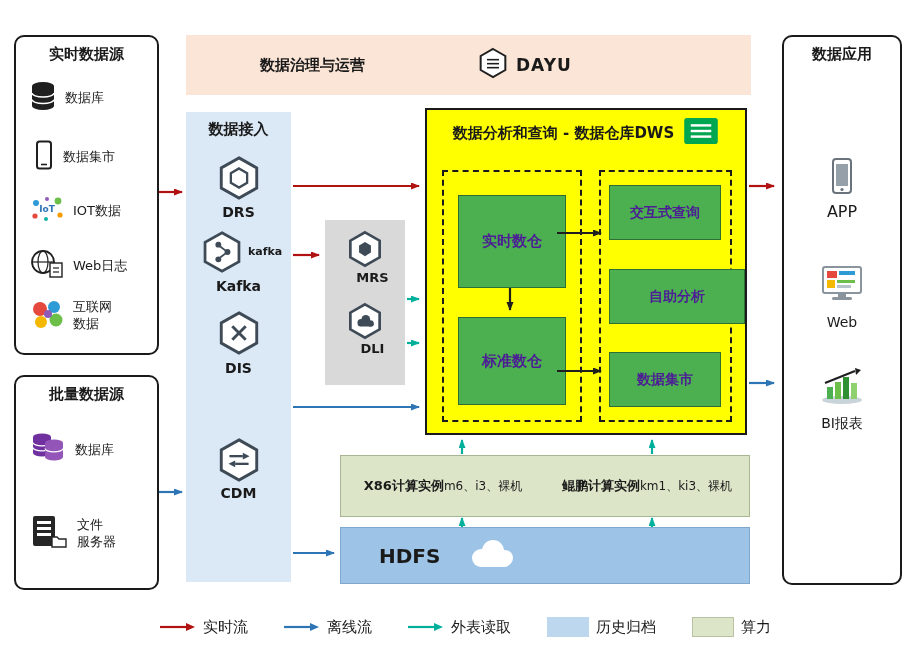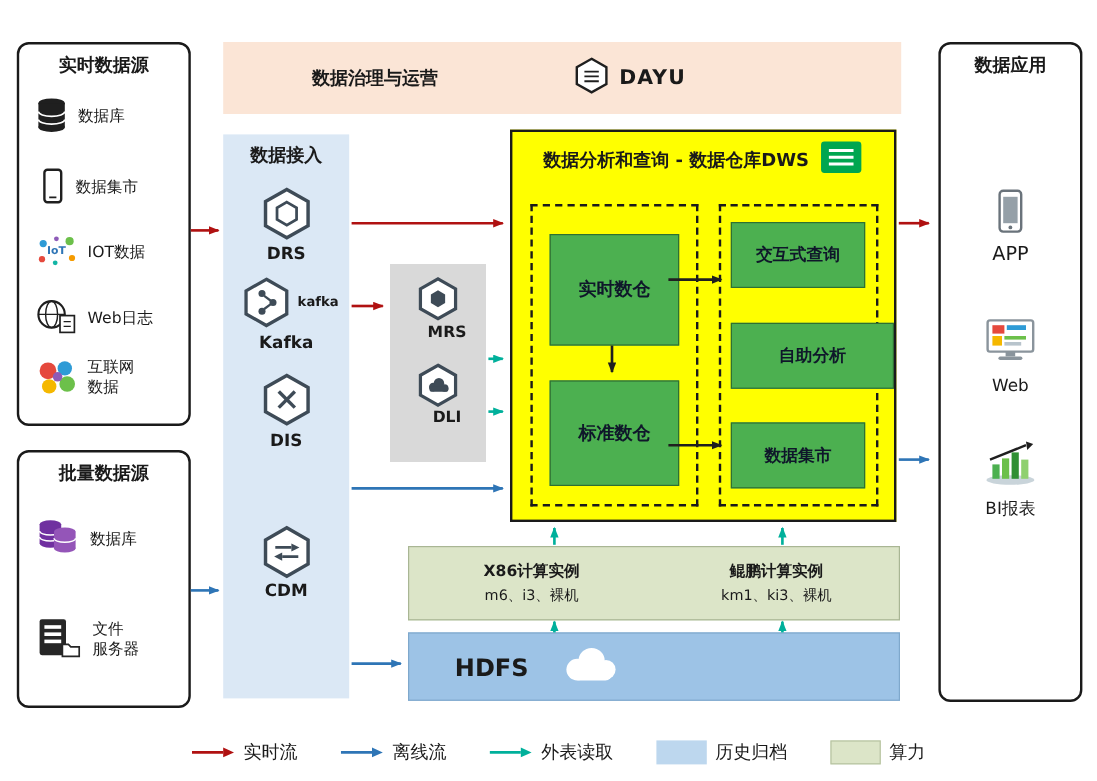--- a/index.html
+++ b/index.html
@@ -20,23 +20,23 @@
   .gov-title { font-size:15px; font-weight:bold; margin-left:74px; }
   .gov-logo { display:flex; align-items:center; gap:7px; margin-left:112px; }
   .gov-logo-text { font-size:17px; font-weight:bold; letter-spacing:1px; }
   .ingest-box { position:absolute; left:186px; top:112px; width:105px; height:470px; background:#dbe8f5; }
   .mid-box { position:absolute; left:325px; top:220px; width:80px; height:165px; background:#d9d9d9; }
   .mid-label { position:absolute; left:0; right:0; text-align:center; font-size:13px; font-weight:bold;padding-left:15px; }
   .dws-box { position:absolute; left:425px; top:108px; width:322px; height:327px; background:#ffff00; border:2.5px solid #1a1a1a; }
   .dws-title-row { position:absolute; left:0; right:0; top:7px; display:flex; align-items:center; justify-content:center; gap:9px; }
   .dws-title { font-size:15px; font-weight:bold; }
   .dashed-wrap { position:absolute; border:2px dashed #1a1a1a; }
-  .green-module { position:absolute; background:#4cb050; border:1px solid #2f7032; display:flex; align-items:center; justify-content:center; font-size:15px; font-weight:bold; color:#0f172a; }
+  .green-module { position:absolute; background:#4cb050; border:1px solid #2f7032; display:flex; align-items:center; justify-content:center; font-size:15px; font-weight:bold; color:#4c1d95; }
   .compute-box { position:absolute; left:340px; top:455px; width:410px; height:62px; background:#dce5c8; border:1px solid #a9b694; display:flex; }
-  .compute-col { flex:1; display:flex; flex-direction:column; align-items:center; justify-content:center; line-height:1.5; }
+  .compute-col { flex:1; display:flex; flex-direction:row; align-items:center; justify-content:center; line-height:1.5; }
   .compute-title { font-size:13px; font-weight:bold; }
   .compute-detail { font-size:12px; }
   .hdfs-box { position:absolute; left:340px; top:527px; width:410px; height:57px; background:#9dc3e6; border:1px solid #7fa8cc; display:flex; align-items:center; }
   .hdfs-label { font-size:20px; font-weight:bold; margin-left:38px; }
   .obs-text { margin-left:14px; line-height:1.45; }
   .obs-line1 { font-size:13.5px; font-weight:bold; }
   .obs-line2-b { font-size:13.5px; font-weight:bold; }
   .obs-note { font-size:12.5px; font-weight:normal; }
   .legend { position:absolute; left:160px; top:614px; display:flex; align-items:center; gap:36px; height:26px; }
   .legend-item { display:flex; align-items:center; gap:7px; }

